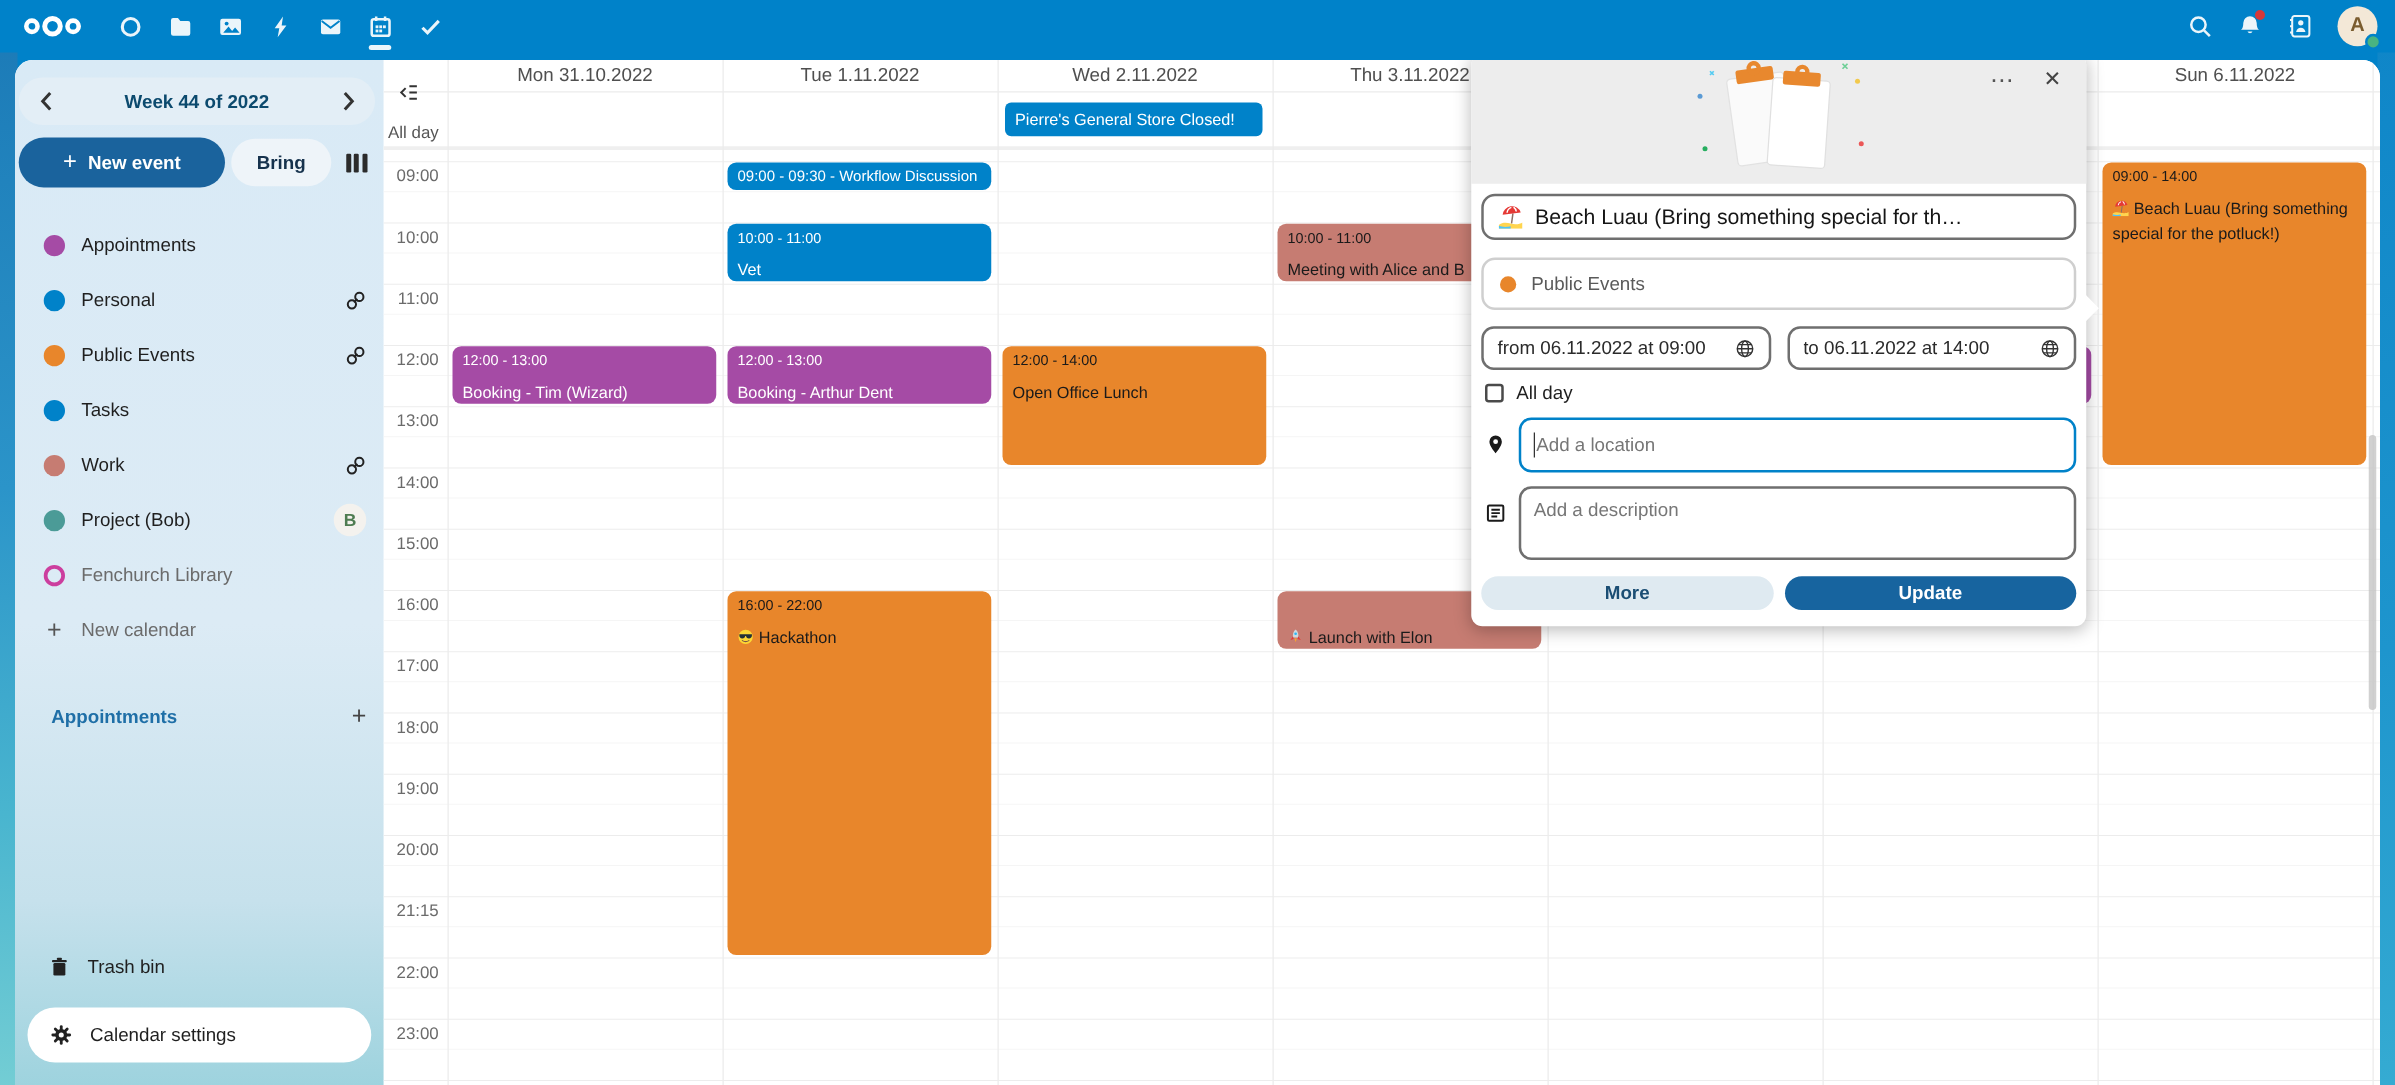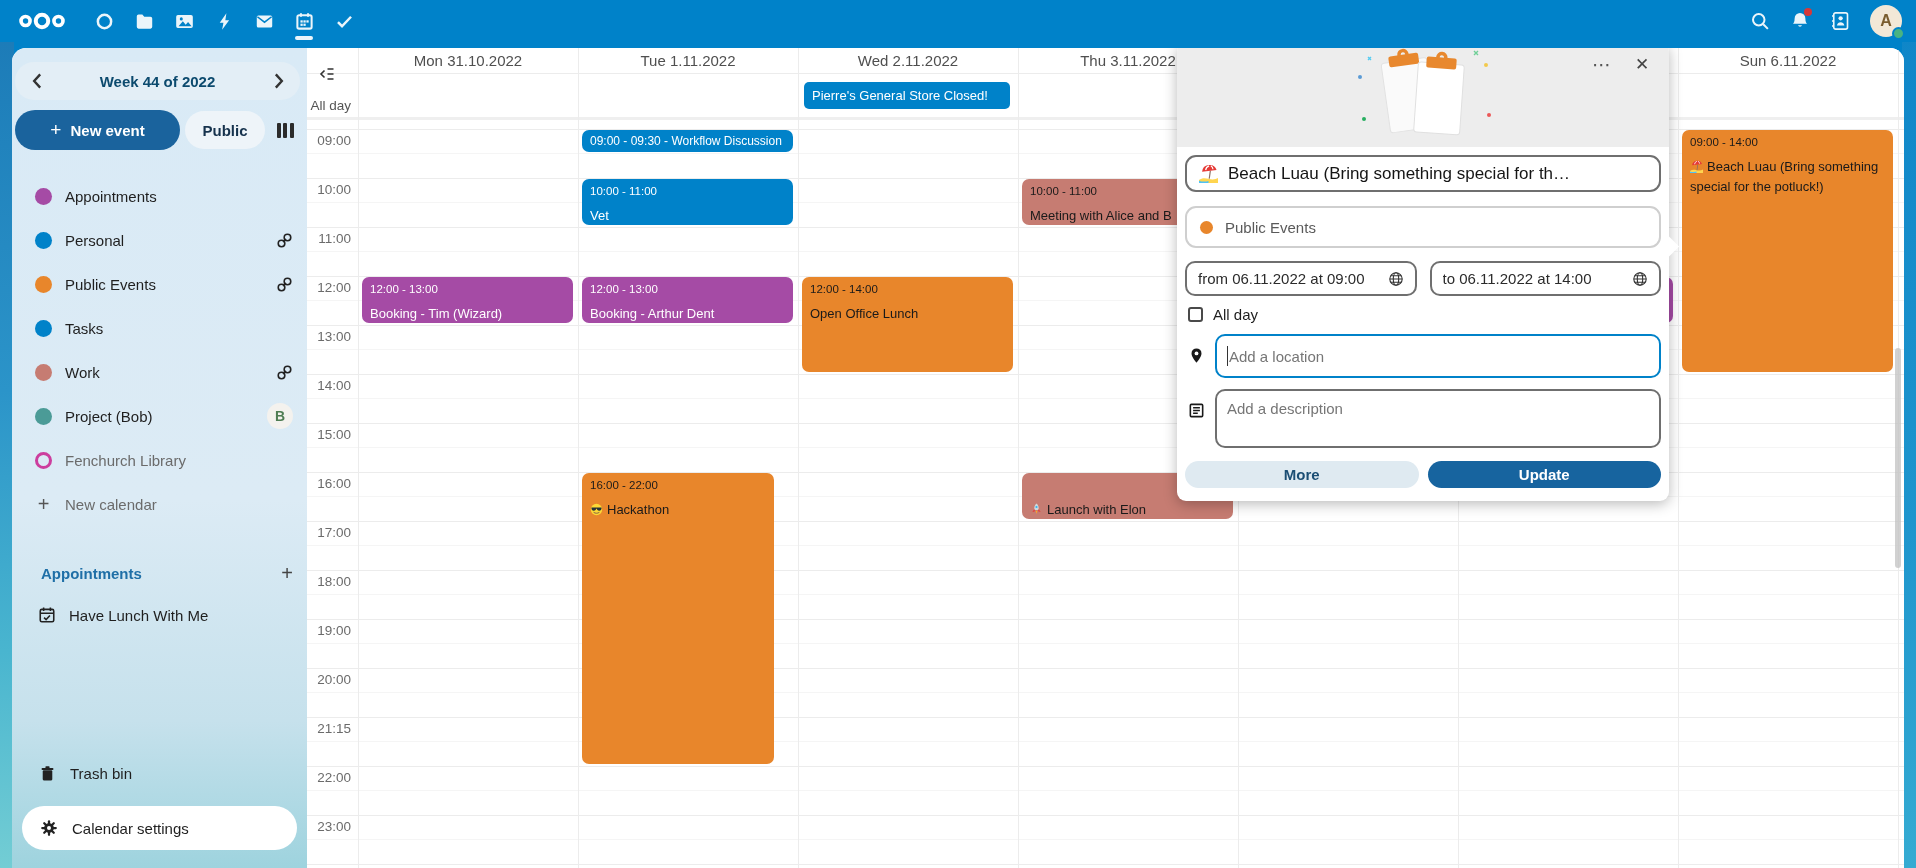--- a/index.html
+++ b/index.html
@@ -265,21 +265,21 @@
           <svg width="11" height="16" viewBox="0 0 8 12" fill="none" stroke="#333" stroke-width="1.8">
               <path d="M2 1l4.5 5L2 11"></path>
             </svg>
         </span>
       </div>
       <div class="btn-row">
         <div class="btn-newevent">
           <span class="plus">+</span>
           <span>New event</span>
         </div>
-        <div class="btn-today">Public</div>
+        <div class="btn-today">Bring</div>
         <div class="view-toggle">
             <i></i>
             <i></i>
             <i></i>
           </div>
       </div>
 
       <div class="cal-list" id="cal-list">
           <div class="cal-row">
             <span class="dot" style="background: rgb(165, 75, 165);"></span>
@@ -329,29 +329,20 @@
 
       <div class="cal-row muted">
         <span class="plus-glyph">+</span>
         <span class="lbl">New calendar</span>
       </div>
 
       <div class="section-head">
         <span class="sh-label">Appointments</span>
         <span class="sh-plus">+</span>
       </div>
-      <div id="appt-list">
-          <div class="appt-row">
-            <svg viewBox="0 0 16 16" fill="none" stroke="#222" stroke-width="1.4">
-              <rect x="2" y="3" width="12" height="11" rx="1.4"></rect>
-              <path d="M5 1.4v3M11 1.4v3M2 6.4h12M5.4 10.3l1.8 1.8 3.4-3.6"></path>
-            </svg>
-            <span>Have Lunch With Me</span>
-          </div>
-        </div>
 
       <div class="trash-row">
         <svg viewBox="0 0 16 16" fill="#222">
             <rect x="3.5" y="5" width="9" height="9.5" rx="1"></rect>
             <rect x="2.4" y="2.9" width="11.2" height="1.7" rx=".8"></rect>
             <rect x="6" y="1.2" width="4" height="1.7" rx=".8"></rect>
           </svg>
         <span>Trash bin</span>
       </div>
       <div class="settings-pill">
@@ -415,21 +406,21 @@
             <div class="n"><span>Booking - Arthur Dent</span></div>
           </div>
           <div class="ev dark" style="left: 495px; width: 211px; top: 157px; height: 95px; background: rgb(232, 134, 43);">
             <div class="t">12:00 - 14:00</div>
             <div class="n"><span>Open Office Lunch</span></div>
           </div>
           <div class="ev dark" style="left: 715px; width: 211px; top: 59px; height: 46px; background: rgb(198, 124, 114);">
             <div class="t">10:00 - 11:00</div>
             <div class="n nowrap"><span>Meeting with Alice and B</span></div>
           </div>
-          <div class="ev dark" style="left: 275px; width: 192px; top: 353px; height: 291px; background: rgb(232, 134, 43);">
+          <div class="ev dark" style="left: 275px; width: 211px; top: 353px; height: 291px; background: rgb(232, 134, 43);">
             <div class="t">16:00 - 22:00</div>
             <div class="n"><svg class="emoji" viewBox="0 0 16 16">
                 <circle cx="8" cy="8" r="7" fill="#fdd835"></circle>
                 <path d="M1.8 5.4h12.4v1.2c0 1.7-1 2.9-2.9 2.9-1.8 0-2.7-1.2-2.9-2.4h-.8C7.4 8.3 6.5 9.5 4.7 9.5c-1.9 0-2.9-1.2-2.9-2.9z" fill="#263238"></path>
                 <path d="M4.8 11.7c2 1.3 4.4 1.3 6.4 0" stroke="#795548" stroke-width="1.1" fill="none" stroke-linecap="round"></path>
               </svg><span>Hackathon</span></div>
           </div>
           <div class="ev dark" style="left: 715px; width: 211px; top: 353px; height: 46px; background: rgb(198, 124, 114);">
             <div class="n" style="margin-top: 22px;"><svg class="emoji" viewBox="0 0 16 16">
                 <path d="M8 .7c2.3 1.7 3.1 4.6 2.6 7.8l-5.2.1C4.9 5.4 5.7 2.4 8 .7z" fill="#cfd8dc"></path>

